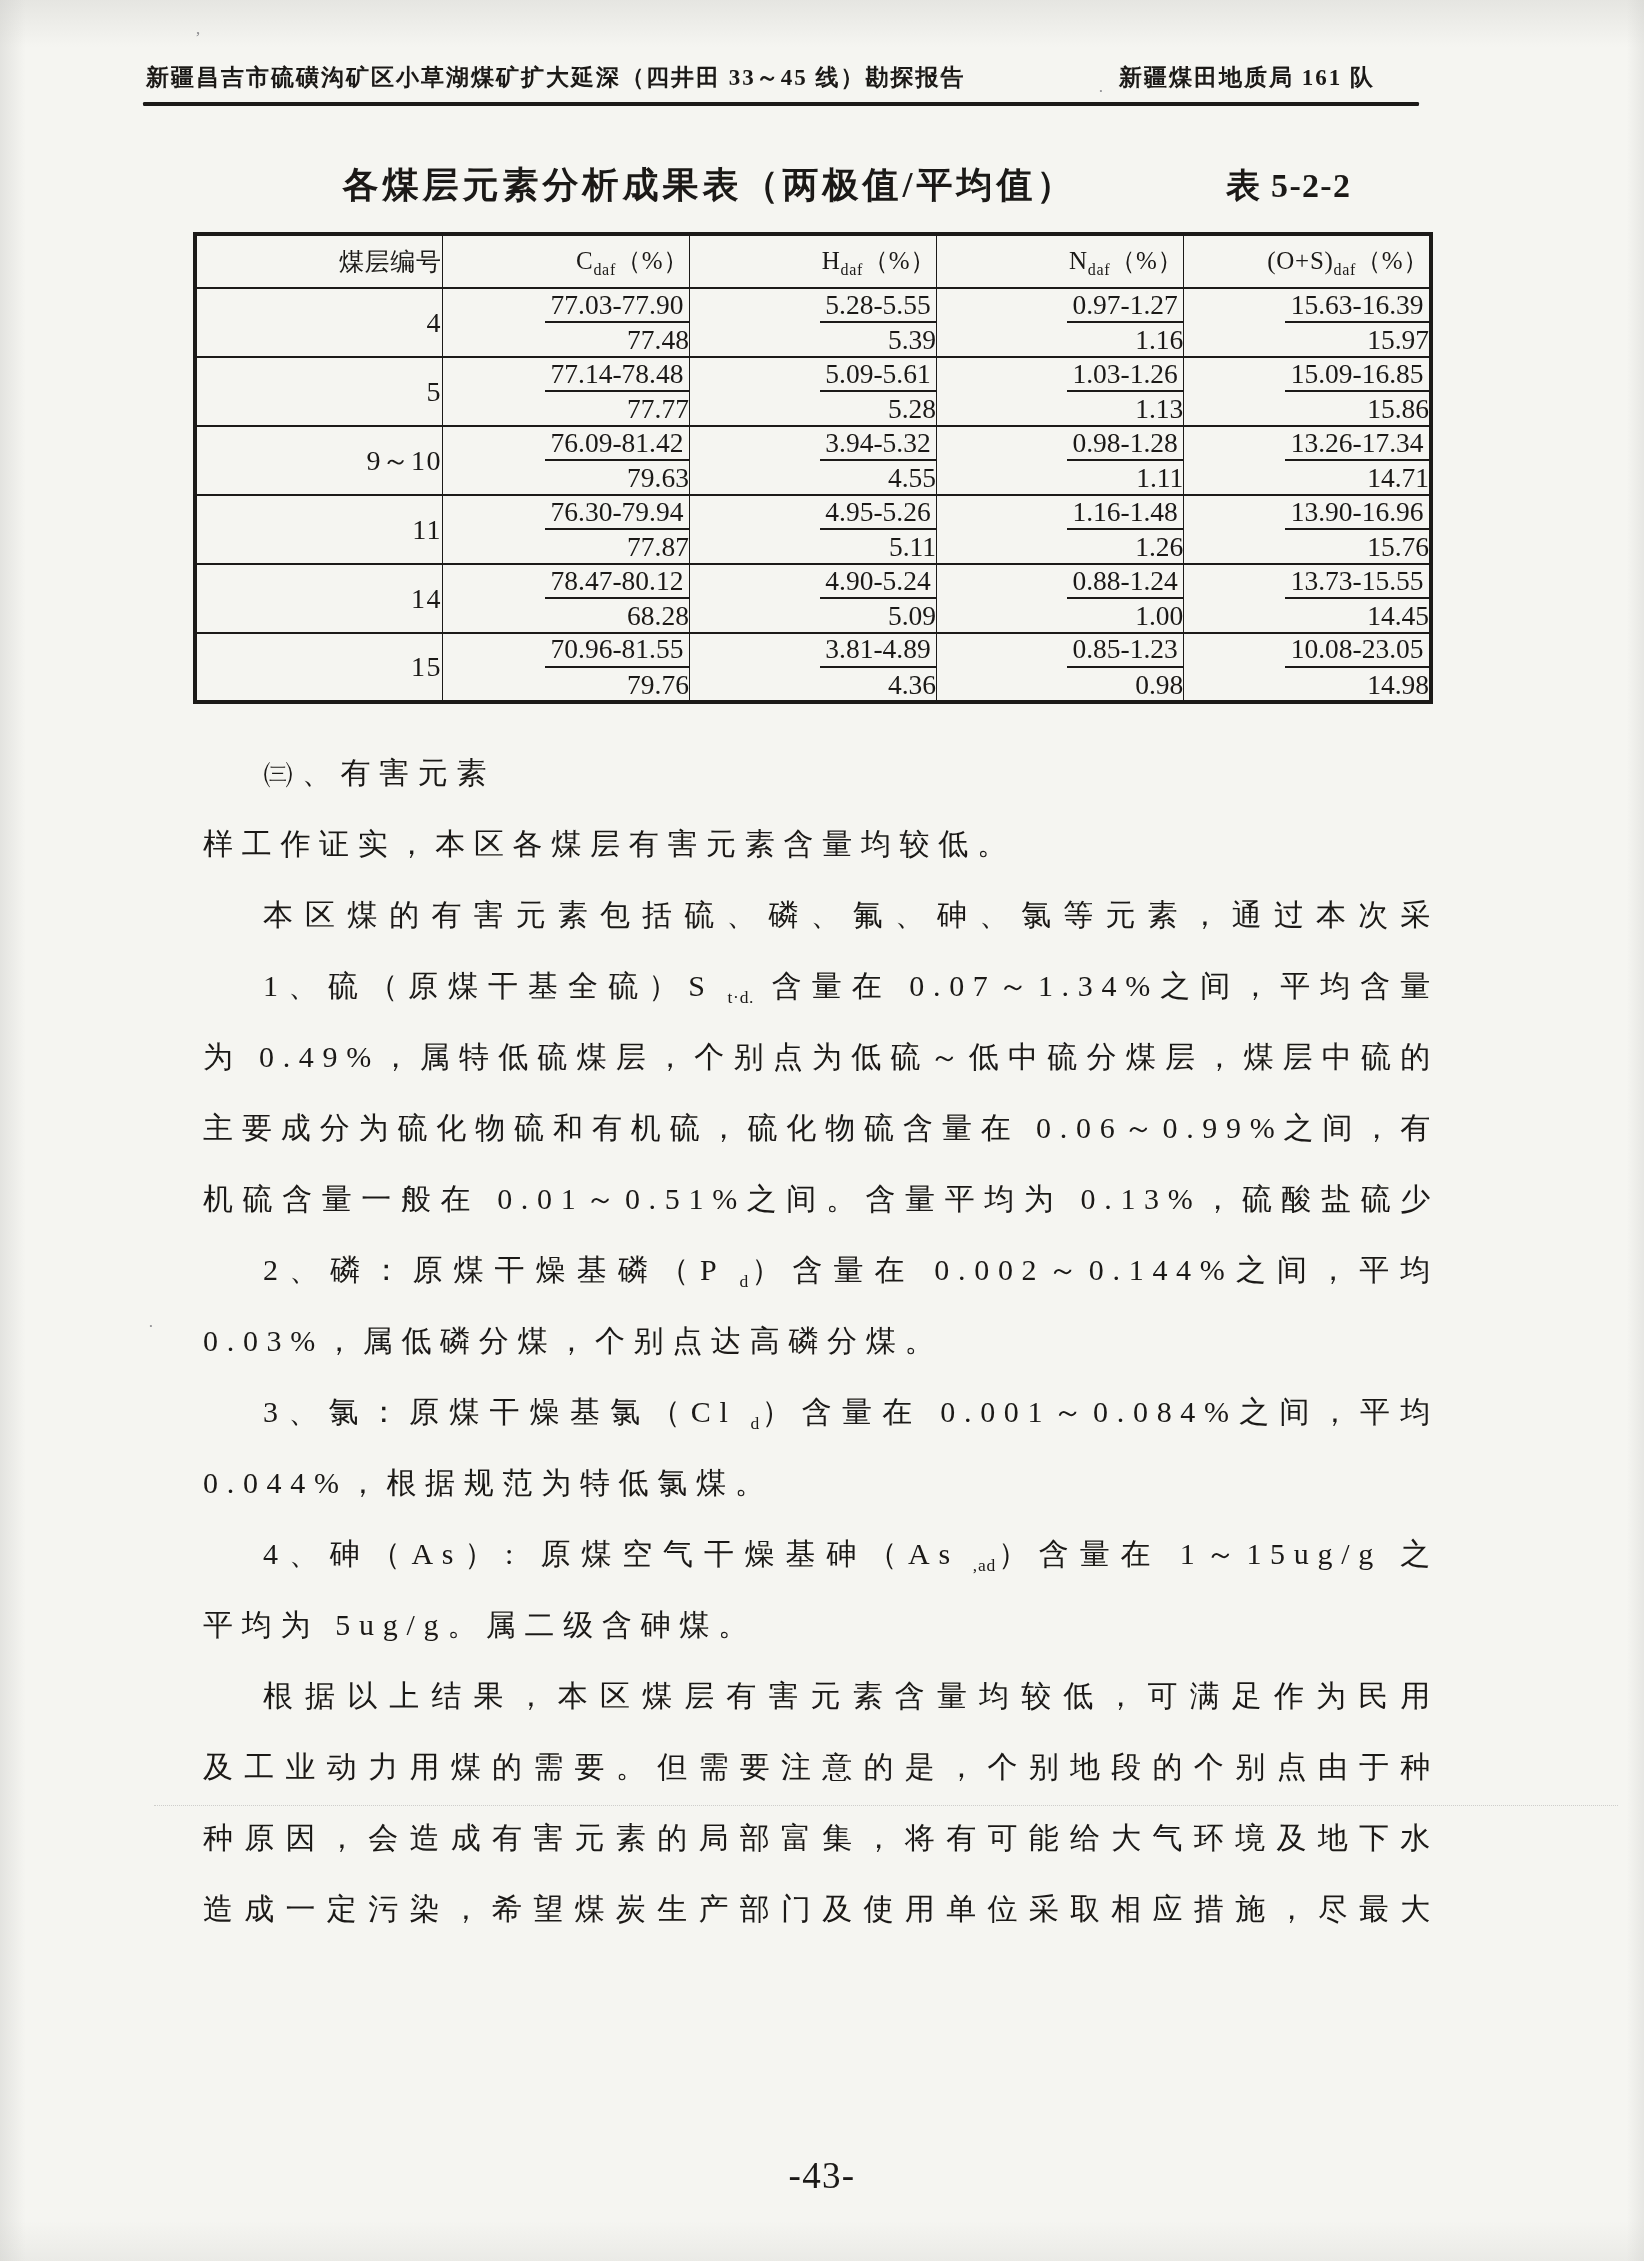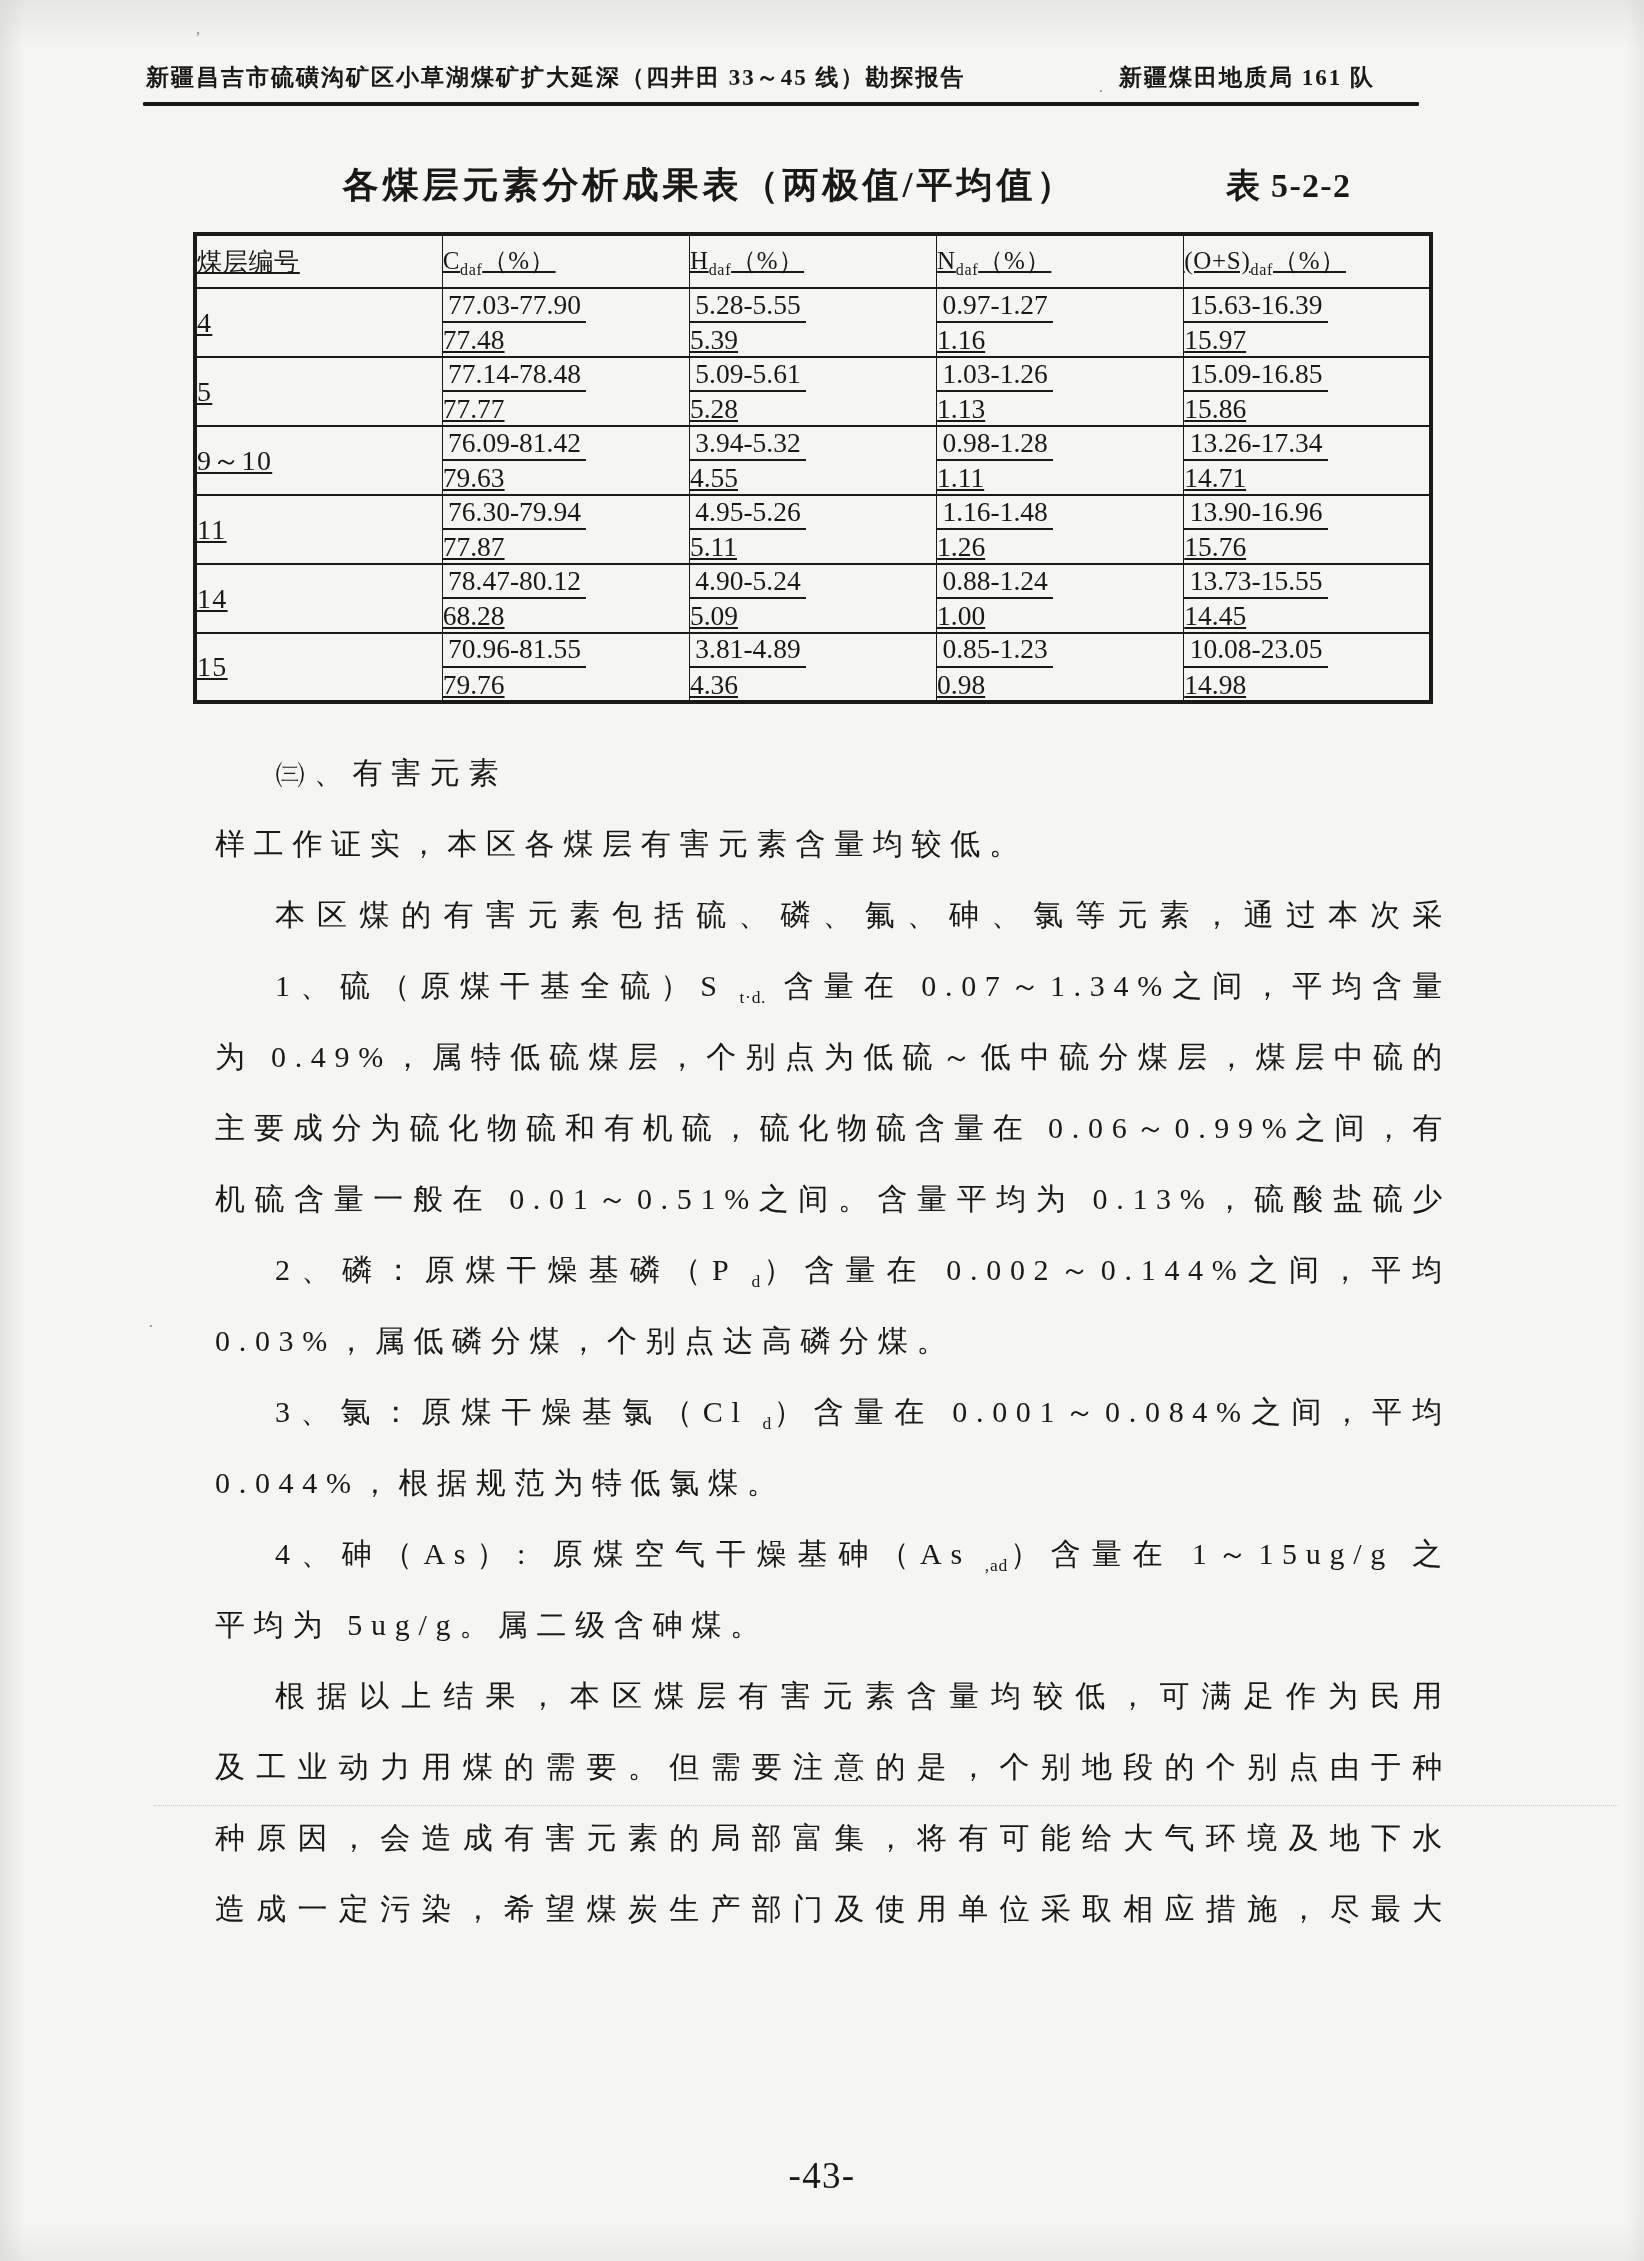--- a/index.html
+++ b/index.html
@@ -36,33 +36,33 @@
   .tno{width:208px;text-align:left;font-size:34px;font-weight:600;letter-spacing:1.3px;white-space:nowrap;}
   
   table.an{
     position:absolute;top:232px;left:193px;width:1240px;
     border-collapse:collapse;table-layout:fixed;
     background:transparent;
   }
   table.an th,table.an td{
     border-left:1.3px solid #1c1a18;border-right:1.3px solid #1c1a18;
     border-top:2.7px solid #1c1a18;border-bottom:2.7px solid #1c1a18;
-    text-align:left;vertical-align:middle;padding:0;text-decoration:underline;
+    text-align:right;vertical-align:middle;padding:0;
   }
   table.an{border:4px solid #1c1a18;}
   table.an thead tr{height:54px;}
   table.an tbody tr{height:69px;}
   table.an th{font-size:25px;font-weight:normal;letter-spacing:0.7px;}
   table.an th sub{font-size:16px;}
   .seam{font-size:28px;letter-spacing:1.3px;}
   .rg{display:inline-block;font-size:27.5px;line-height:1.08;border-bottom:2px solid #1c1a18;padding:0 5.4px 2px;}
   .av{font-size:27.5px;line-height:1.1;margin-top:2px;}
   
   .bodytext{
-    position:absolute;top:737px;left:215px;width:1236px;
+    position:absolute;top:737px;left:203px;width:1236px;
     font-size:30px;
   }
   .line{
     height:71px;line-height:71px;letter-spacing:8.7px;
     text-align:justify;text-align-last:left;overflow:hidden;
   }
   .line.fill{text-align-last:justify;}
   .line.indent{text-indent:60px;}
   .line sub{font-size:17.5px;letter-spacing:0.7px;margin-left:14px;}
   .section-heading{

